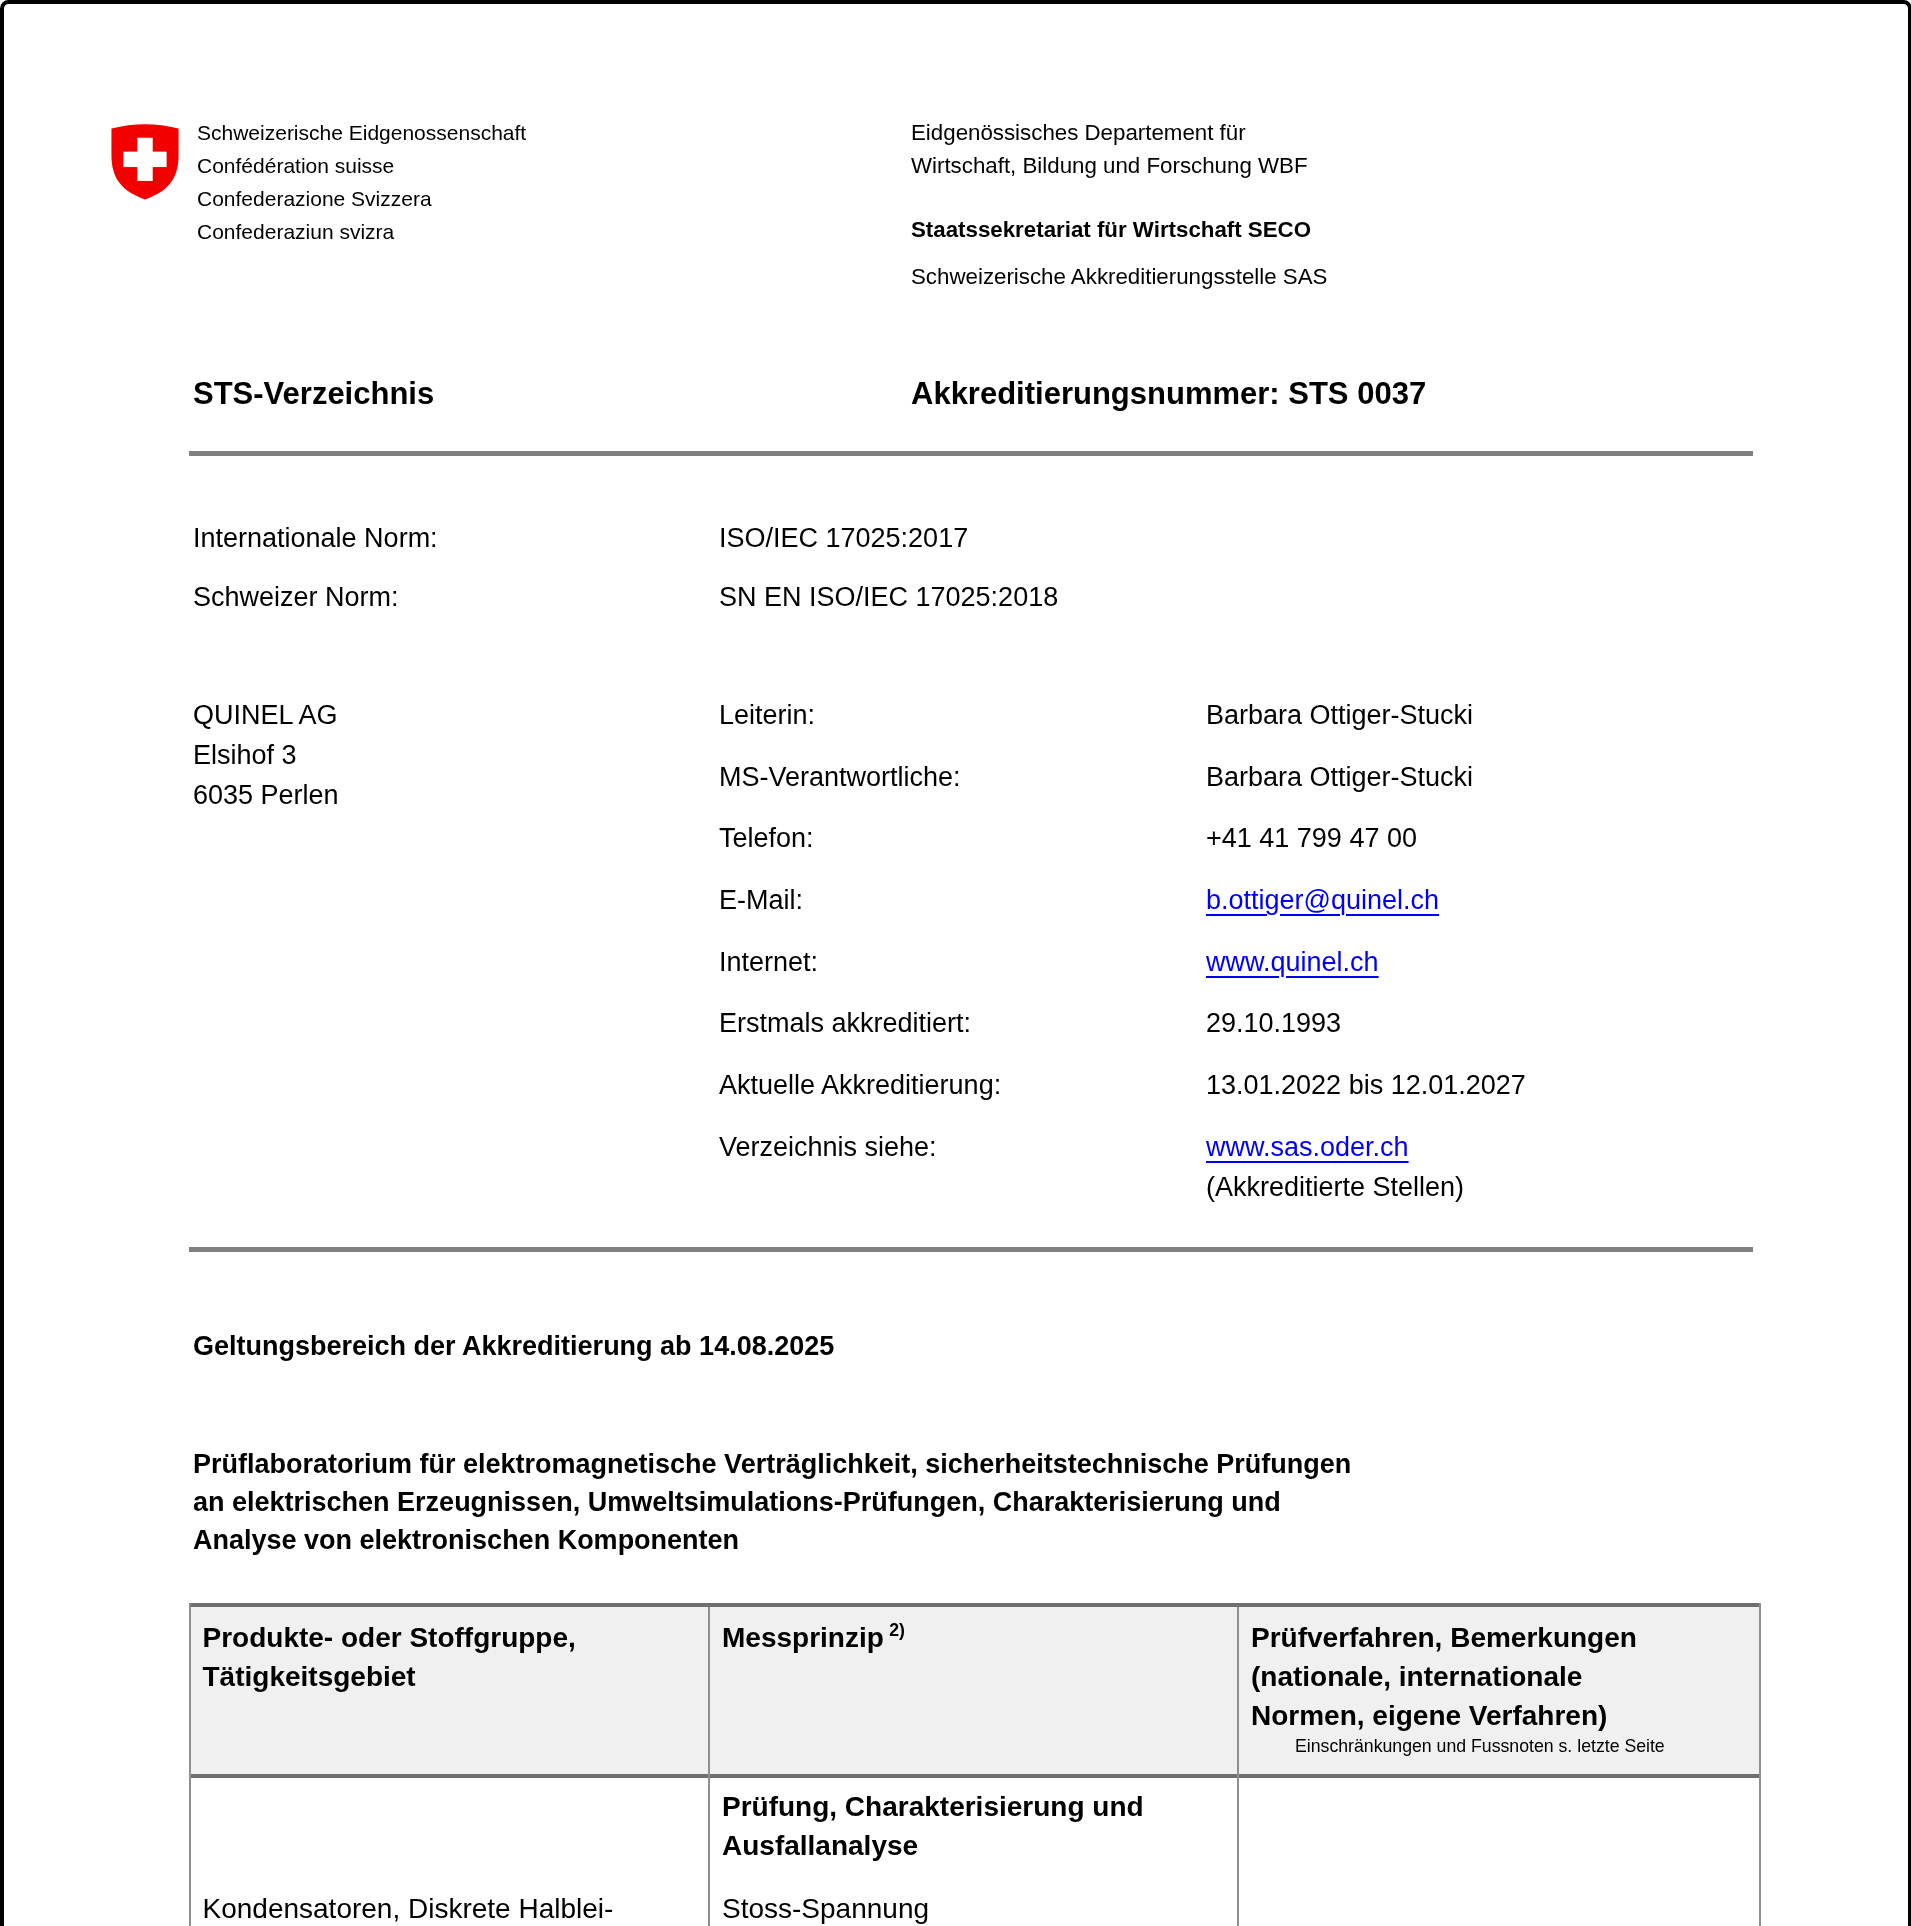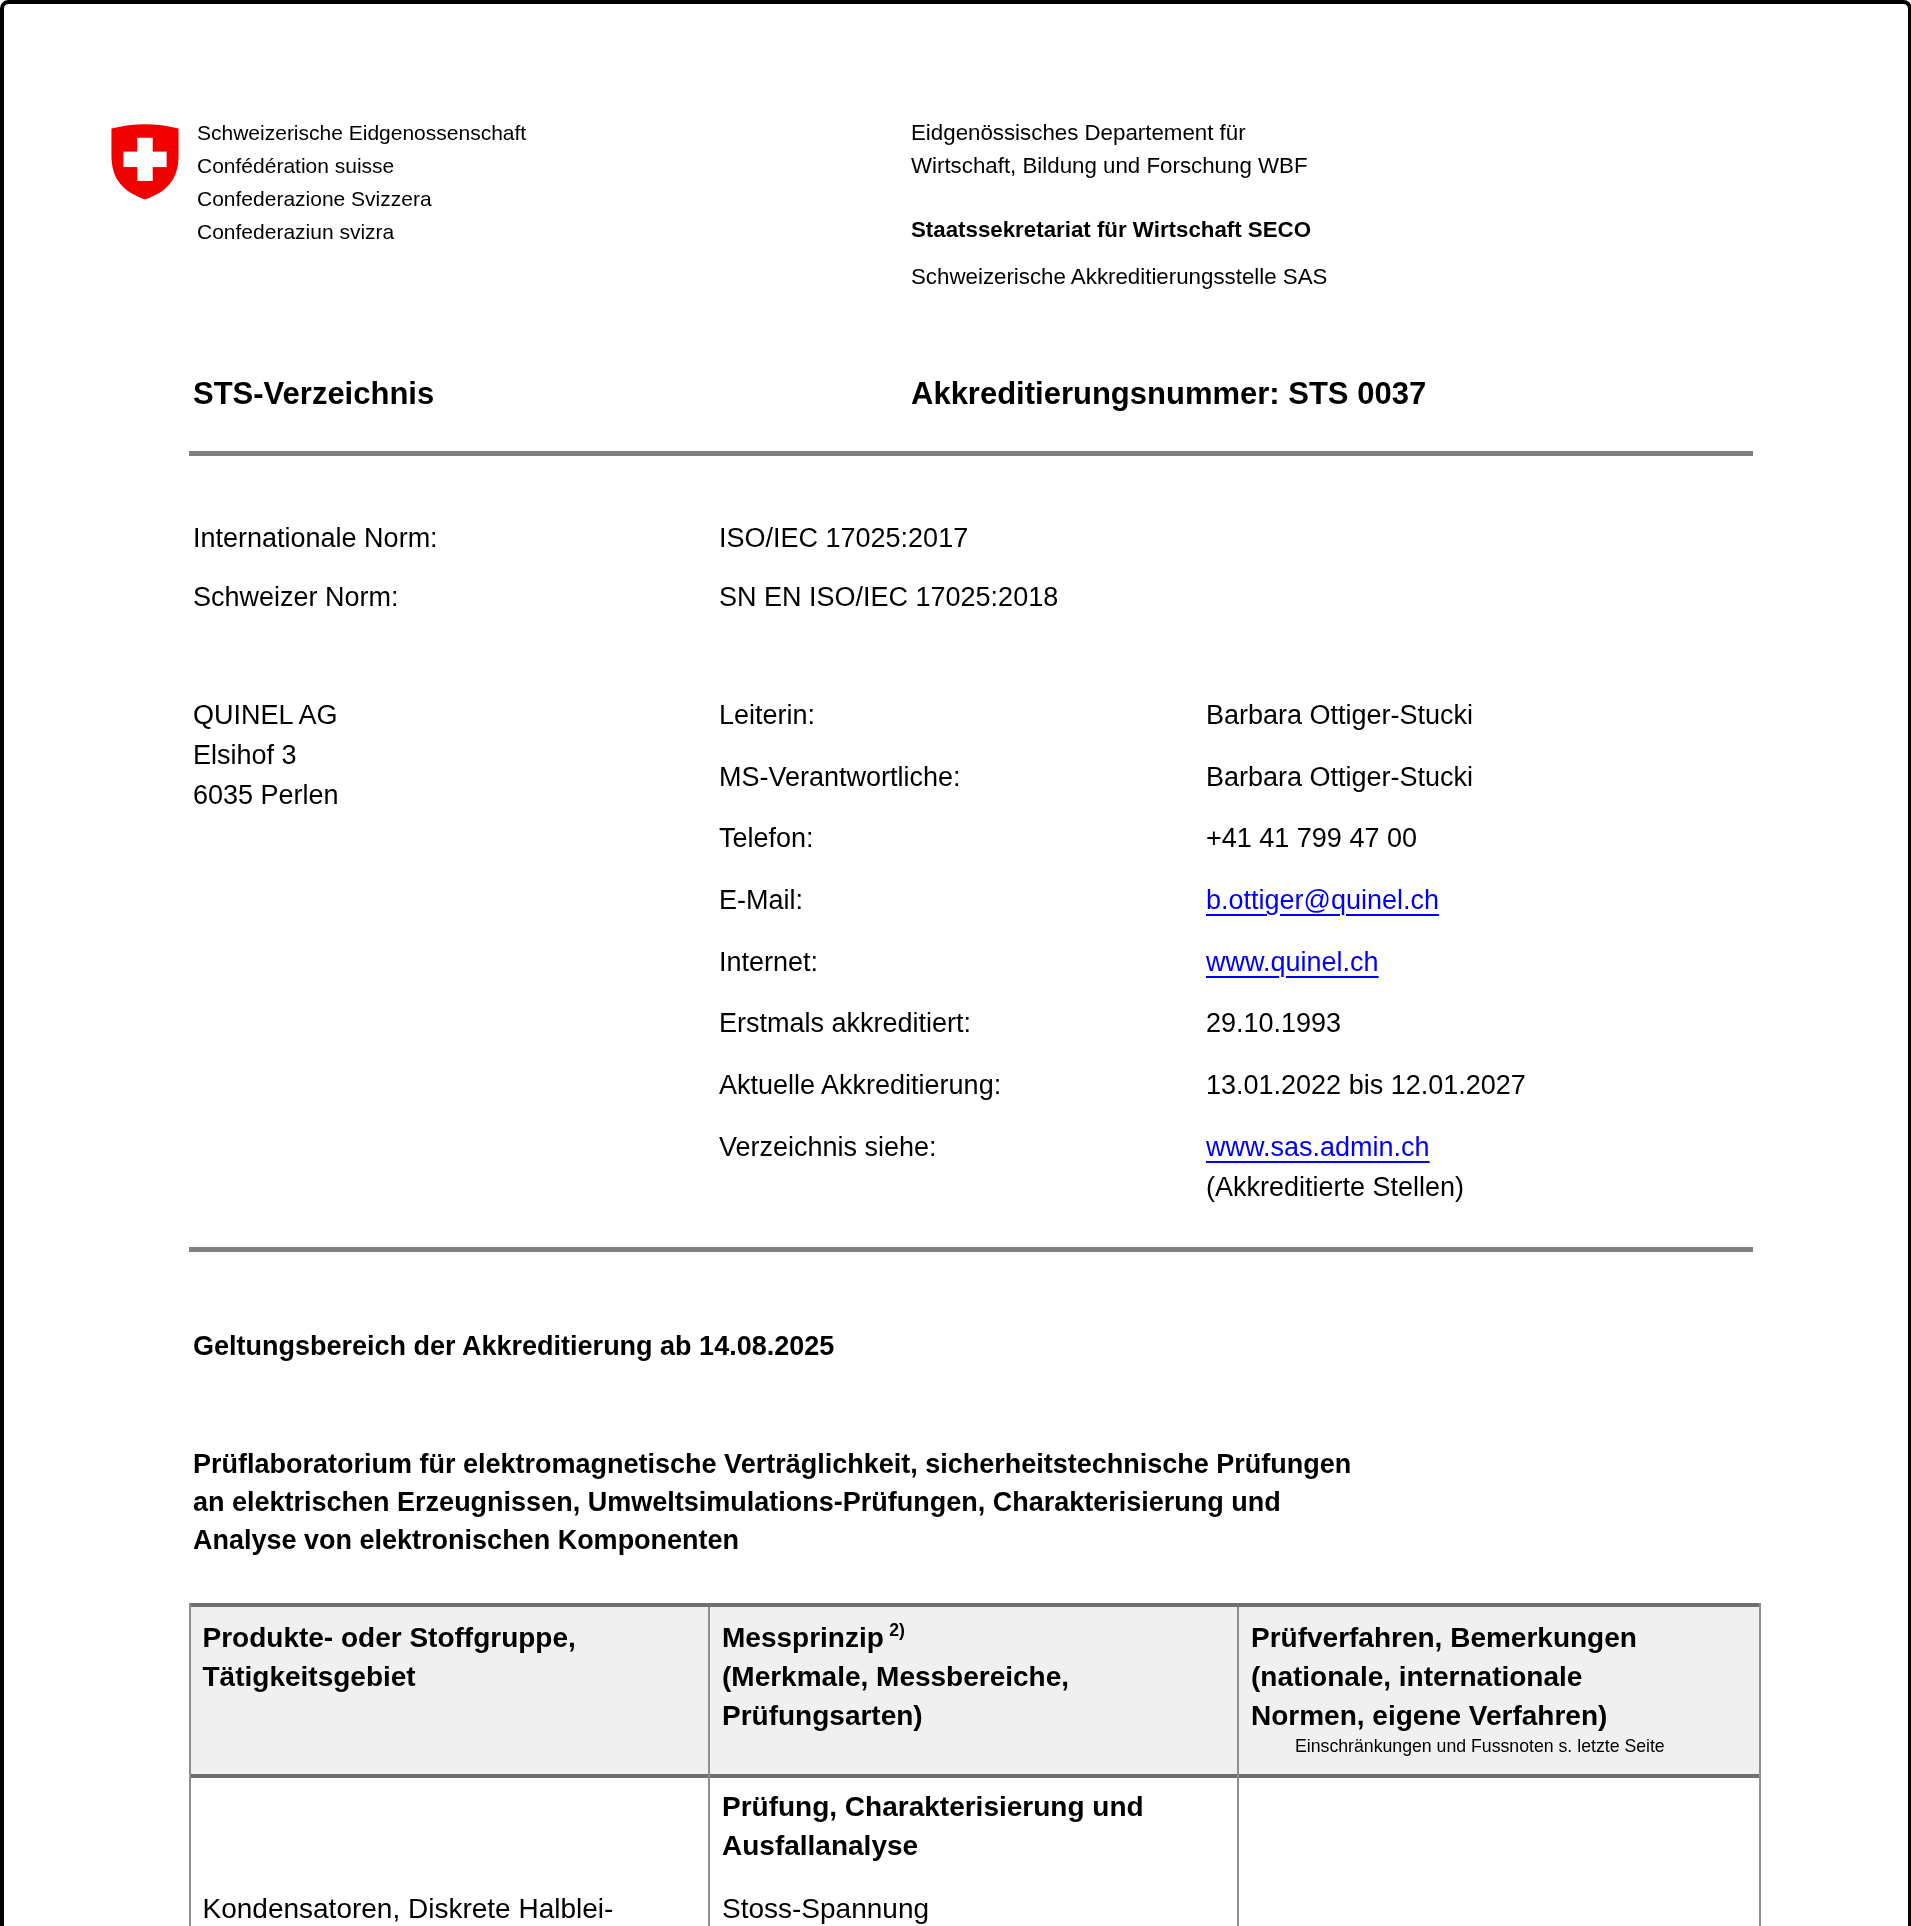--- a/index.html
+++ b/index.html
@@ -82,21 +82,21 @@
   <div class="abs body-70" style="left:715px; top:941px;">Internet:</div>
   <div class="abs body-70" style="left:1202px; top:941px;"><a class="doclink">www.quinel.ch</a></div>
 
   <div class="abs body-70" style="left:715px; top:1002px;">Erstmals akkreditiert:</div>
   <div class="abs body-70" style="left:1202px; top:1002px;">29.10.1993</div>
 
   <div class="abs body-70" style="left:715px; top:1064px;">Aktuelle Akkreditierung:</div>
   <div class="abs body-70" style="left:1202px; top:1064px;">13.01.2022 bis 12.01.2027</div>
 
   <div class="abs body-70" style="left:715px; top:1126px;">Verzeichnis siehe:</div>
-  <div class="abs body-70" style="left:1202px; top:1126px;"><a class="doclink">www.sas.admin.ch</a></div>
+  <div class="abs body-70" style="left:1202px; top:1126px;"><a class="doclink">www.sas.oder.ch</a></div>
   <div class="abs body-70" style="left:1202px; top:1166px;">(Akkreditierte Stellen)</div>
 
   <div class="rule" style="left:185px; top:1243px; width:1564px;"></div>
 
   <div class="abs body-70 b" style="left:189px; top:1325px;">Geltungsbereich der Akkreditierung ab 14.08.2025</div>
   <div class="abs para" style="left:189px; top:1441px;">Prüflaboratorium für elektromagnetische Verträglichkeit, sicherheitstechnische Prüfungen
 an elektrischen Erzeugnissen, Umweltsimulations-Prüfungen, Charakterisierung und
 Analyse von elektronischen Komponenten</div>
 
   <div class="tbl">
@@ -104,22 +104,21 @@
     <div class="hline" style="top:0; height:3.9px;"></div>
     <div class="hline" style="top:171px; height:3.9px;"></div>
 
     <div class="vline" style="left:0; top:0; height:825px;"></div>
     <div class="vline" style="left:1570px; top:0; height:825px;"></div>
     <div class="vline" style="left:519px; top:3.9px; height:821px;"></div>
     <div class="vline" style="left:1048px; top:3.9px; height:821px;"></div>
 
     <div class="cell b" style="left:13.5px; top:14.6px;">Produkte- oder Stoffgruppe,
 Tätigkeitsgebiet</div>
-    <div class="cell b" style="left:533px; top:14.6px;"><span>Messprinzip</span><sup class="fn">2)</sup><div>(Merkmale, Messbereiche,
-Prüfungsarten)</div></div>
+    <div class="cell b" style="left:533px; top:14.6px;"><span>Messprinzip</span><sup class="fn">2)</sup></div>
     <div class="cell b" style="left:1062px; top:14.6px;">Prüfverfahren, Bemerkungen
 (nationale, internationale
 Normen, eigene Verfahren)</div>
     <div class="cell note" style="left:1062px; top:133px;margin-left:44px;">Einschränkungen und Fussnoten s. letzte Seite</div>
 
     <div class="cell" style="left:13.5px; top:286px;">Kondensatoren, Diskrete Halblei-
 ter</div>
 
     <div class="cell b" style="left:533px; top:184px;">Prüfung, Charakterisierung und
 Ausfallanalyse</div>

